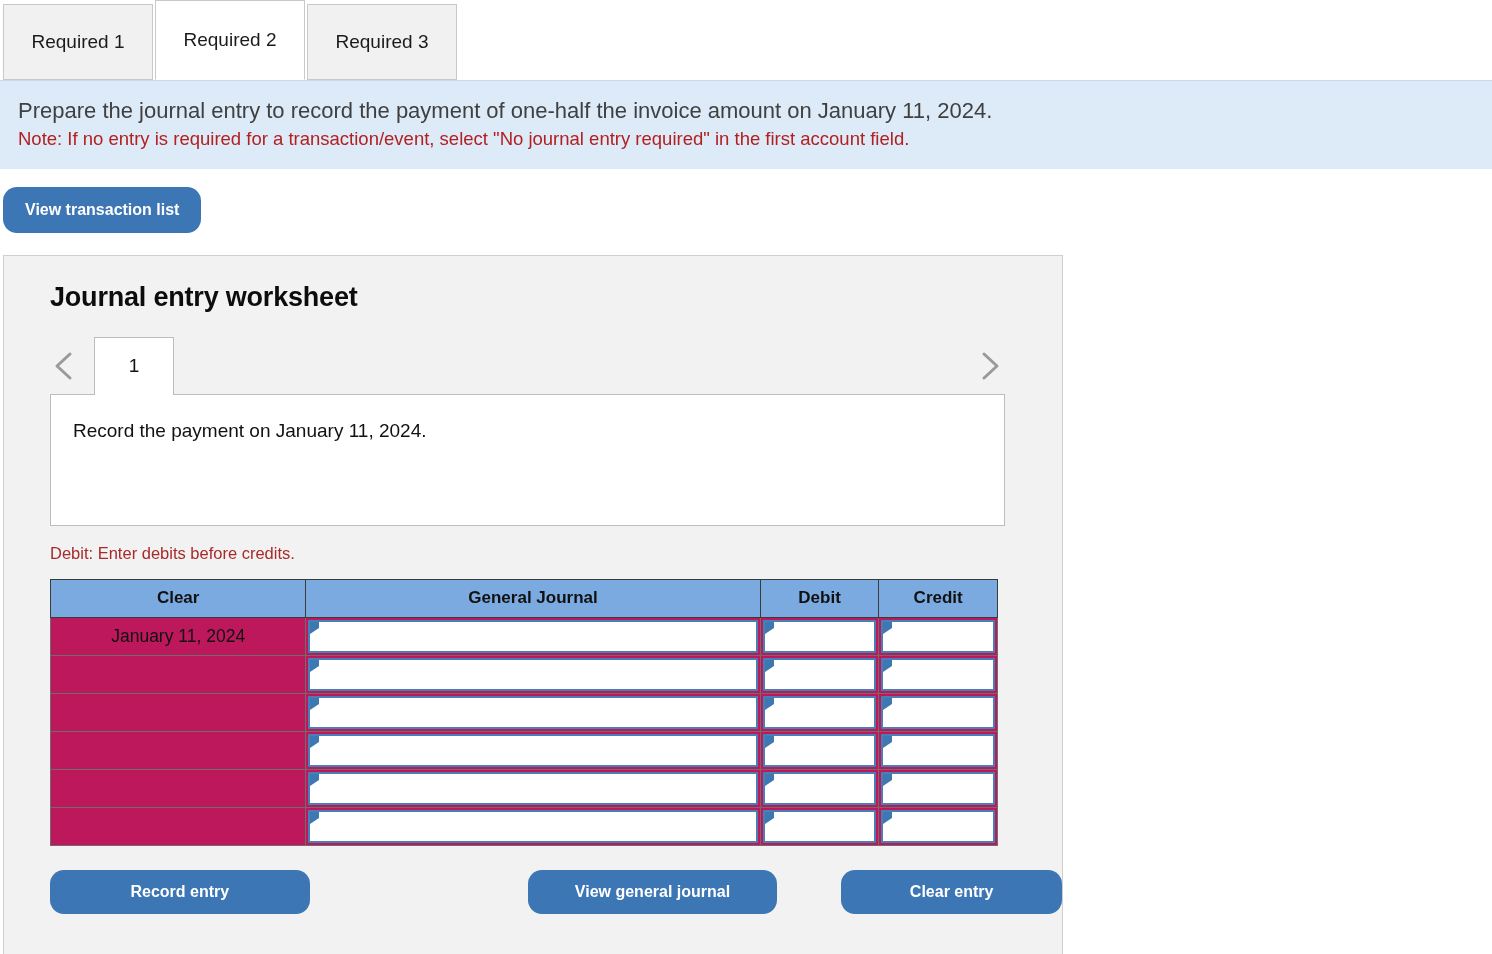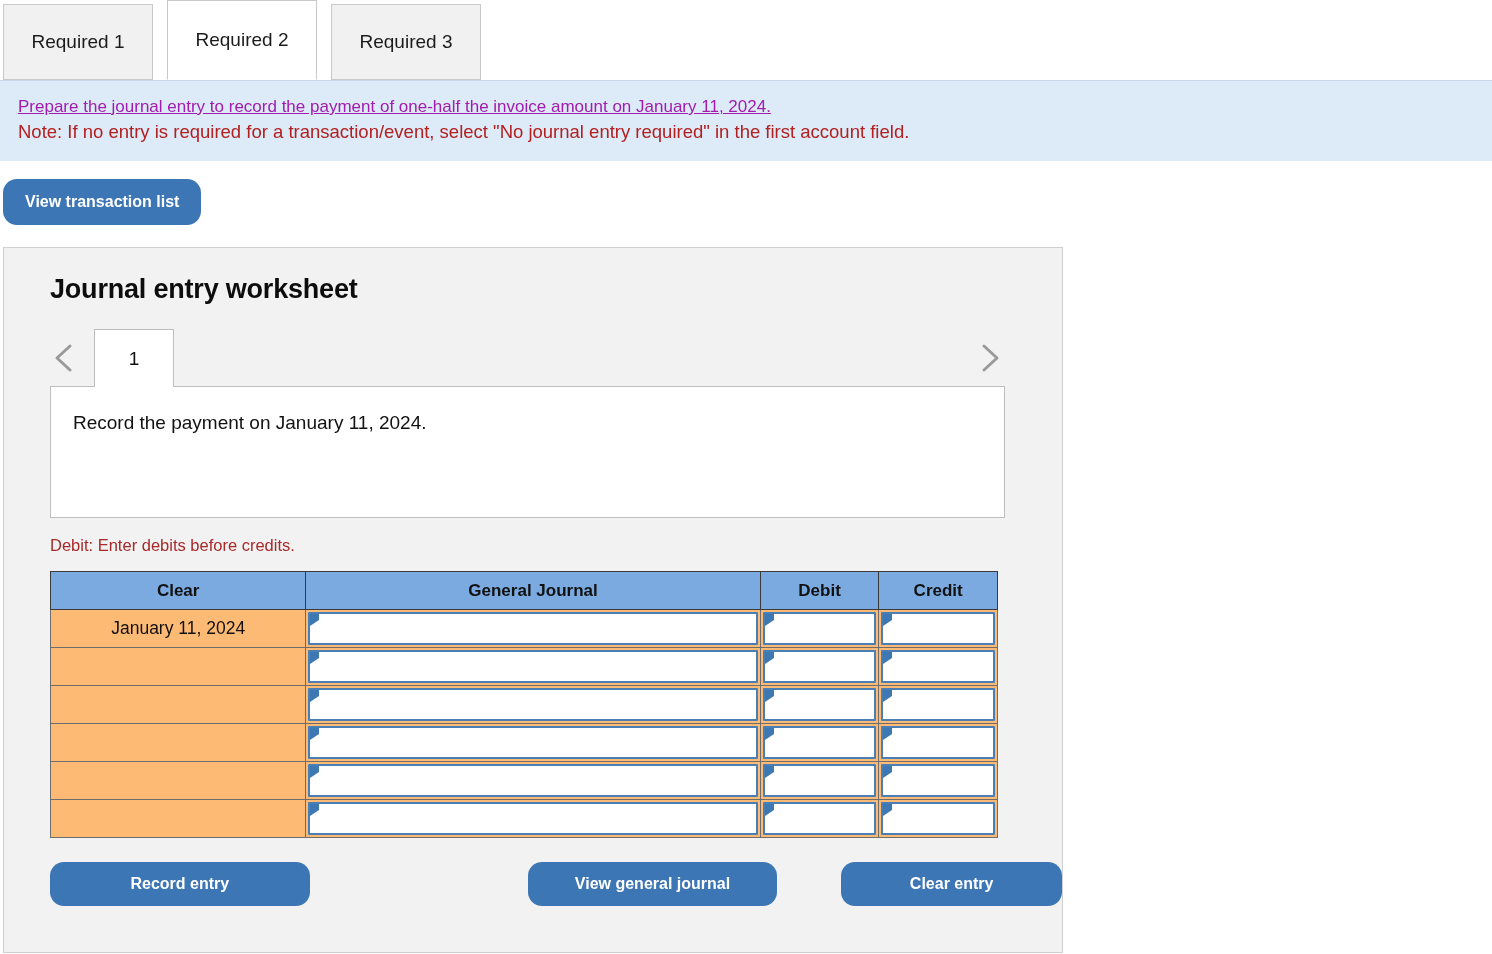--- a/index.html
+++ b/index.html
@@ -14,21 +14,20 @@
   }
 
   
   .tab-strip {
     position: relative;
     height: 80px;
     padding-left: 3px;
     display: flex;
     align-items: flex-end;
     background: #ffffff;
-    gap: 12px;
   }
   .tab {
     height: 76px;
     min-width: 150px;
     padding: 0 24px;
     display: flex;
     align-items: center;
     justify-content: center;
     font-size: 19px;
     color: #1b1b1b;
@@ -47,23 +46,22 @@
   }
 
   
   .instruction-banner {
     background: #ddeaf8;
     border-top: 1px solid #c7d9ea;
     padding: 14px 18px 16px 18px;
     line-height: 1.42;
   }
   .instruction-line {
-    font-size: 17px;
-    color: #a21caf;
-    text-decoration: underline;
+    font-size: 22px;
+    color: #404040;
   }
   .instruction-note {
     font-size: 18.5px;
     color: #b32020;
   }
 
   
   .btn {
     background: #3c76b4;
     color: #ffffff;
@@ -172,21 +170,21 @@
     height: 38px;
     font-size: 17px;
     font-weight: bold;
     color: #111111;
     text-align: center;
   }
   table.journal td {
     border: 1px solid #6d6d6d;
     height: 37px;
     padding: 0;
-    background: #fdba74;
+    background: #be185d;
     vertical-align: middle;
   }
   .col-date   { width: 254px; }
   .col-gj     { width: 452px; }
   .col-debit  { width: 118px; }
   .col-credit { width: 118px; }
 
   td.date-cell {
     text-align: center;
     font-size: 17.5px;

